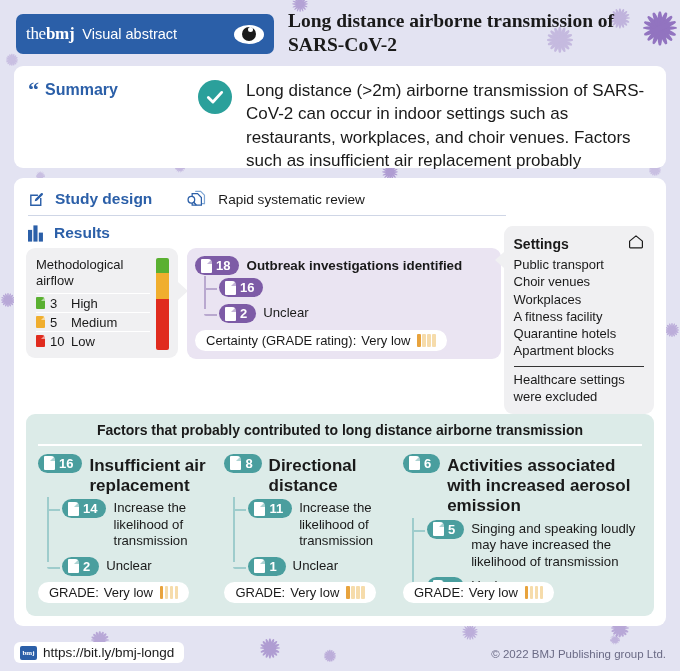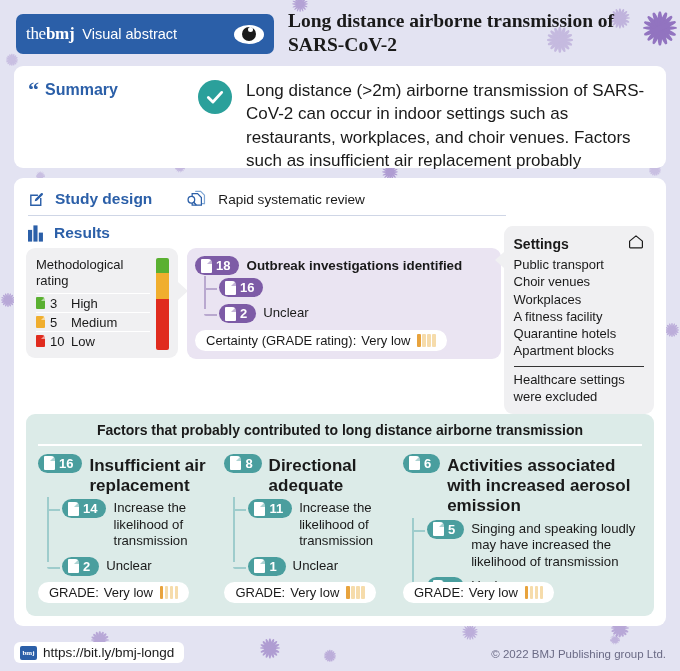--- a/index.html
+++ b/index.html
@@ -573,21 +573,21 @@
               <rect x="6" y="0" width="4.6" height="18" fill="#2b5fa8"></rect>
               <rect x="12" y="8" width="4.6" height="10" fill="#2b5fa8"></rect>
             </svg>
         </span>
         <span class="sec-title">Results</span>
       </div>
 
       <div class="mq-wrap">
         <div class="mq-box">
           <div class="mq-main">
-            <div class="mq-title">Methodological rating</div>
+            <div class="mq-title">Methodological airflow</div>
             <div id="mq-items">
                 <div class="mq-item">
                   <span class="doc-mini" style="background:#5ab031"></span>
                   <span class="n">3</span>
                   <span>High</span>
                 </div>
                 <div class="mq-item">
                   <span class="doc-mini" style="background:#f0ae2e"></span>
                   <span class="n">5</span>
                   <span>Medium</span>
@@ -704,21 +704,21 @@
               <span class=""></span>
             </span>
           </div>
         </div>
         <div class="factor-col c2">
           <div class="factor-head">
             <span class="badge teal" style="background:#4a9e9e">
               <span class="doc"></span>
               <span>8</span>
             </span>
-            <span class="factor-name">Directional adequate</span>
+            <span class="factor-name">Directional distance</span>
           </div>
           <div class="children teal-lines">
             <div class="child">
               <span class="badge teal" style="background:#4a9e9e">
                 <span class="doc"></span>
                 <span>11</span>
               </span>
               <span class="child-text">Increase the likelihood of transmission</span>
             </div>
             <div class="child">

